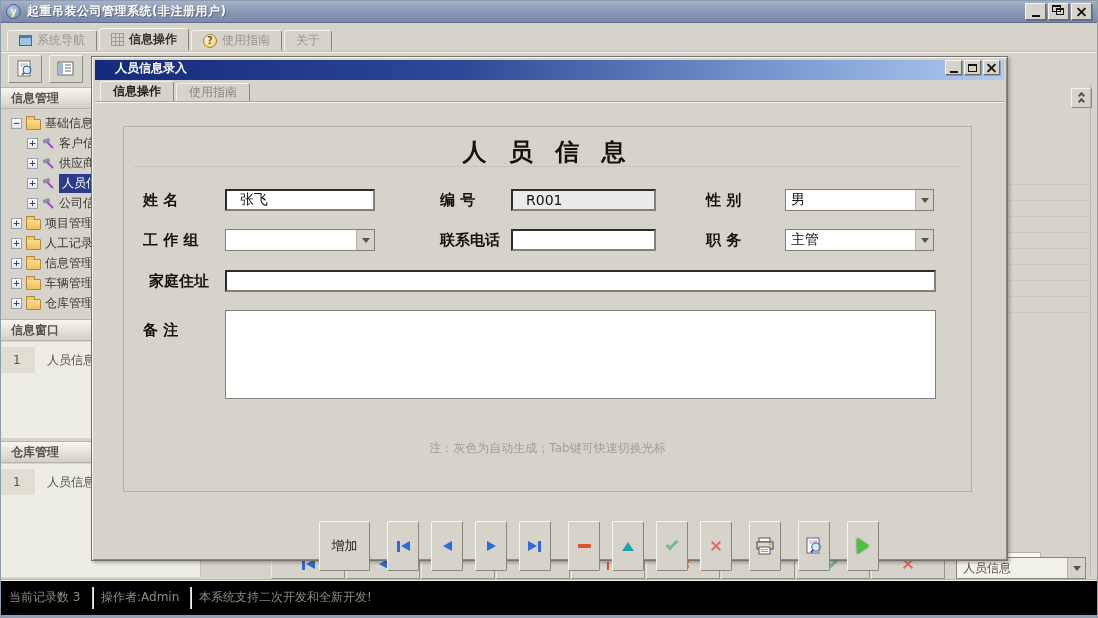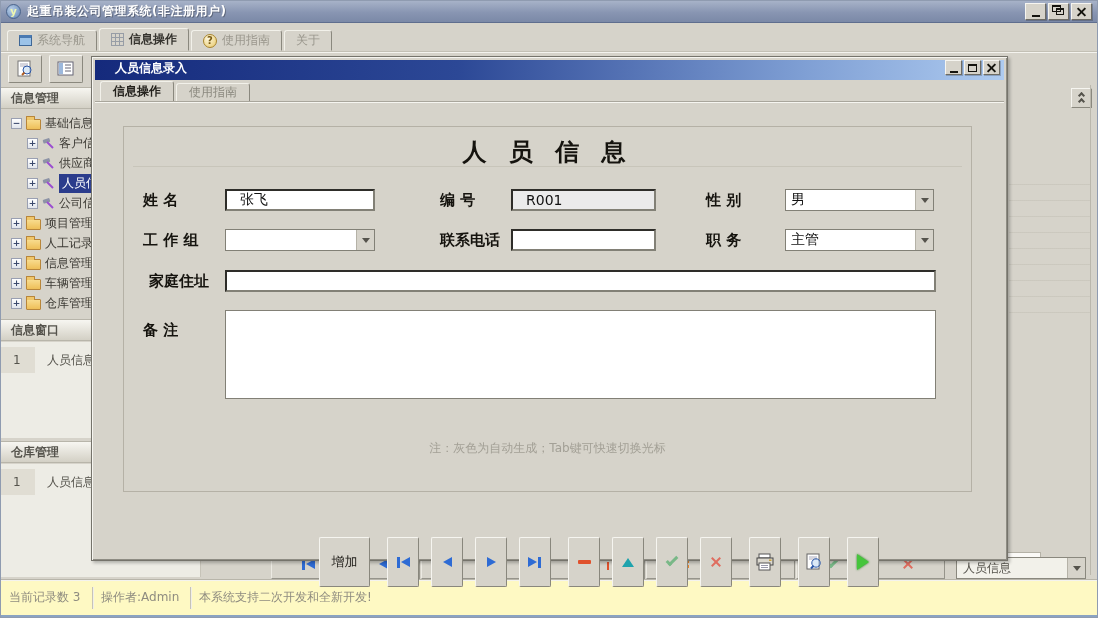--- a/index.html
+++ b/index.html
@@ -79,21 +79,21 @@
   .bnav { width:74px; display:flex; align-items:center; justify-content:center;
     background:#d6d3ca; border:1px solid; border-color:#eceae3 #96948b #96948b #eceae3; }
   .record-combo { position:absolute; left:955px; top:556px; width:130px; height:22px; display:flex;
     border:1px solid #8a887e; background:#f2f1ea; }
   .record-combo input { flex:1; min-width:0; border:none; background:transparent; padding:0 6px;
     font-family:inherit; font-size:12px; color:#55534c; }
   .combo-btn { width:18px; flex:none; background:#d6d3ca; border-left:1px solid #b5b2a7;
     display:flex; align-items:center; justify-content:center; }
   .carrow { width:0; height:0; border-left:4px solid transparent; border-right:4px solid transparent; border-top:5px solid #55534c; }
   
-  .statusbar { position:absolute; left:0; right:0; bottom:2px; height:36px; background:#fef9c3;
+  .statusbar { position:absolute; left:0; right:0; bottom:2px; height:36px; background:#000000;
     border-top:1px solid #b8b5aa; box-shadow:inset 0 1px 0 #f4f3ee; display:flex; align-items:center; color:#8f8c80; }
   .status-cell { padding:0 8px; height:22px; display:flex; align-items:center; border-right:1px solid #c6c3b8; box-shadow:1px 0 0 #f0efe8; }
   .bottom-edge { position:absolute; left:0; right:0; bottom:0; height:2px; background:#8aa3c2; }
   
   .dialog { position:absolute; left:90px; top:55px; width:917px; height:505px; z-index:10;
     background:#d6d3ca; border:1px solid #75736b;
     box-shadow:inset 1px 1px 0 #f6f5f0, inset -1px -1px 0 #8e8c83, 2px 2px 3px rgba(0,0,0,.25); }
   .dlg-titlebar { position:absolute; left:3px; top:3px; right:3px; height:20px;
     background:linear-gradient(90deg,#152a7c 0%,#2c4896 40%,#7f9fd4 78%,#aecbf0 100%);
     display:flex; align-items:flex-start; color:#fff; font-weight:bold; padding:0 4px 0 20px; }
@@ -111,21 +111,21 @@
   .field { position:absolute; height:22px; border:1px solid #82807
 
 6; border-color:#828076; background:#fff; padding:0 13px;
     font-family:inherit; font-size:14px; color:#111; }
   .field.ro { background:#ebebeb; }
   .combo { position:absolute; height:22px; display:flex; border:1px solid #828076; background:#fff; }
   .combo input { flex:1; min-width:0; border:none; background:transparent; padding:0 5px; font-family:inherit; font-size:14px; color:#111; }
   .combo .combo-btn { border-left:1px solid #b5b2a7; }
   .remark { position:absolute; border:1px solid #828076; background:#fff; resize:none; font-family:inherit; font-size:14px; padding:3px 5px; }
   .note { position:absolute; top:313px; left:0; right:0; text-align:center; color:#a3a096; font-size:12px; }
-  .dlg-toolbar { position:absolute; left:227px; top:464px; height:50px; display:flex; gap:12px;margin-top:16px; }
+  .dlg-toolbar { position:absolute; left:227px; top:464px; height:50px; display:flex; gap:12px; }
   .dbtn { min-width:32px; display:flex; align-items:center; justify-content:center;
     background:#d6d3ca; border:1px solid; border-color:#f6f5f0 #89877d #89877d #f6f5f0; border-radius:2px; }
   .dbtn.add { min-width:51px; font-size:13px; color:#23211c; }
   .mgap { margin-left:5px; }
   
   .t-left { width:0; height:0; border-top:5px solid transparent; border-bottom:5px solid transparent; border-right:9px solid #2e6bd4; }
   .t-right { width:0; height:0; border-top:5px solid transparent; border-bottom:5px solid transparent; border-left:9px solid #2e6bd4; }
   .vbar { width:3px; height:11px; background:#2e6bd4; margin:0 1px; }
   .icon-nav { display:flex; align-items:center; }
   .minusbar { width:13px; height:4px; background:#e0512c; border-radius:1px; }

